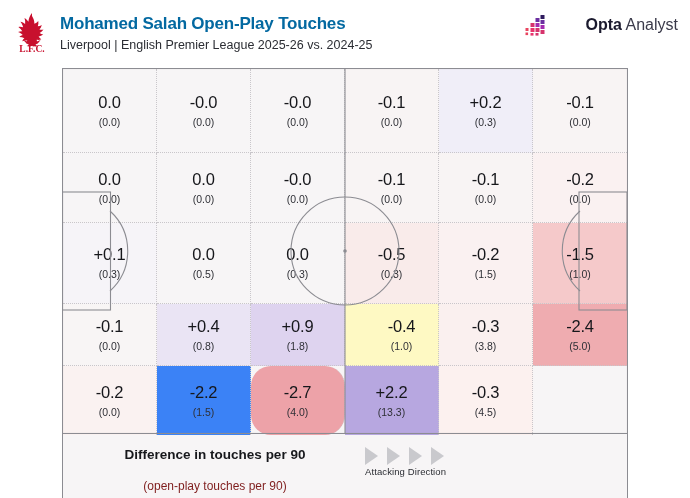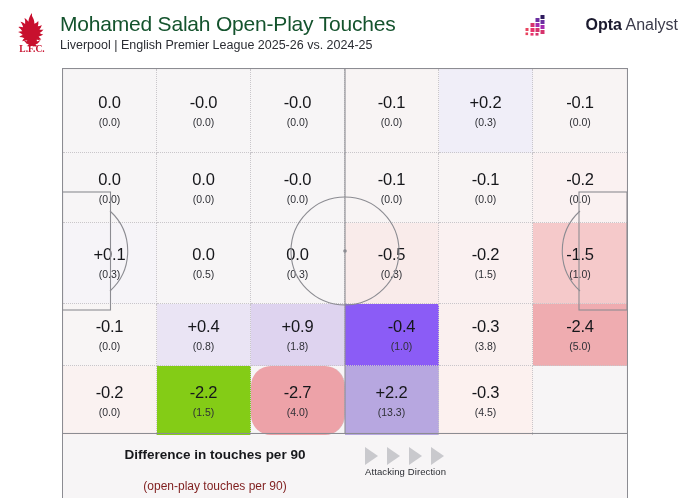--- a/index.html
+++ b/index.html
@@ -12,21 +12,21 @@
   .page { position: relative; width: 690px; height: 498px; background: #fff; }
 
   
   .header {
     position: absolute; left: 0; top: 0; width: 690px; height: 58px;
     display: flex; align-items: flex-start; padding: 9px 10px 0 10px;
   }
   .crest { width: 44px; height: 46px; flex: 0 0 44px; display:flex; align-items:center; justify-content:center; }
   .title-block { margin-left: 6px; padding-top: 2px; }
   .title {
-    font-size: 21px; font-weight: normal; color: #14532d;
+    font-size: 17px; font-weight: bold; color: #0369a1;
     letter-spacing: -0.2px; line-height: 25px; white-space: nowrap;
   }
   .subtitle {
     font-size: 12.5px; color: #2b2d33; line-height: 17px;
     margin-top: 1px; white-space: nowrap;
   }
   .opta {
     position: absolute; right: 12px; top: 14px;
     display: flex; align-items: center; gap: 6px;
   }
@@ -210,37 +210,37 @@
           <div class="sub">(0.0)</div>
         </div>
         <div class="cell" style="background: rgb(234, 228, 244);">
           <div class="val">+0.4</div>
           <div class="sub">(0.8)</div>
         </div>
         <div class="cell" style="background: rgb(222, 211, 239);">
           <div class="val">+0.9</div>
           <div class="sub">(1.8)</div>
         </div>
-        <div class="cell" style="background: #8b5cf6; padding-left: 20px;">
+        <div class="cell" style="background: #fef9c3; padding-left: 20px;">
           <div class="val">-0.4</div>
           <div class="sub">(1.0)</div>
         </div>
         <div class="cell" style="background: rgb(250, 240, 239);">
           <div class="val">-0.3</div>
           <div class="sub">(3.8)</div>
         </div>
         <div class="cell" style="background: rgb(239, 172, 176);">
           <div class="val">-2.4</div>
           <div class="sub">(5.0)</div>
         </div>
         <div class="cell" style="background: rgb(250, 242, 241);">
           <div class="val">-0.2</div>
           <div class="sub">(0.0)</div>
         </div>
-        <div class="cell" style="background: #84cc16;">
+        <div class="cell" style="background: #3b82f6;">
           <div class="val">-2.2</div>
           <div class="sub">(1.5)</div>
         </div>
         <div class="cell" style="background: rgb(237, 162, 168); border-radius: 20px;">
           <div class="val">-2.7</div>
           <div class="sub">(4.0)</div>
         </div>
         <div class="cell" style="background: rgb(183, 167, 224);">
           <div class="val">+2.2</div>
           <div class="sub">(13.3)</div>

